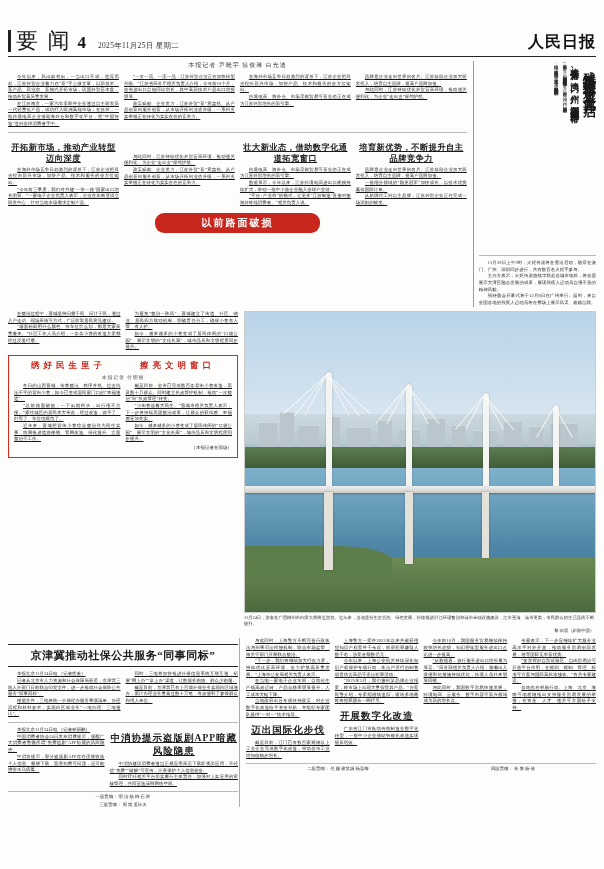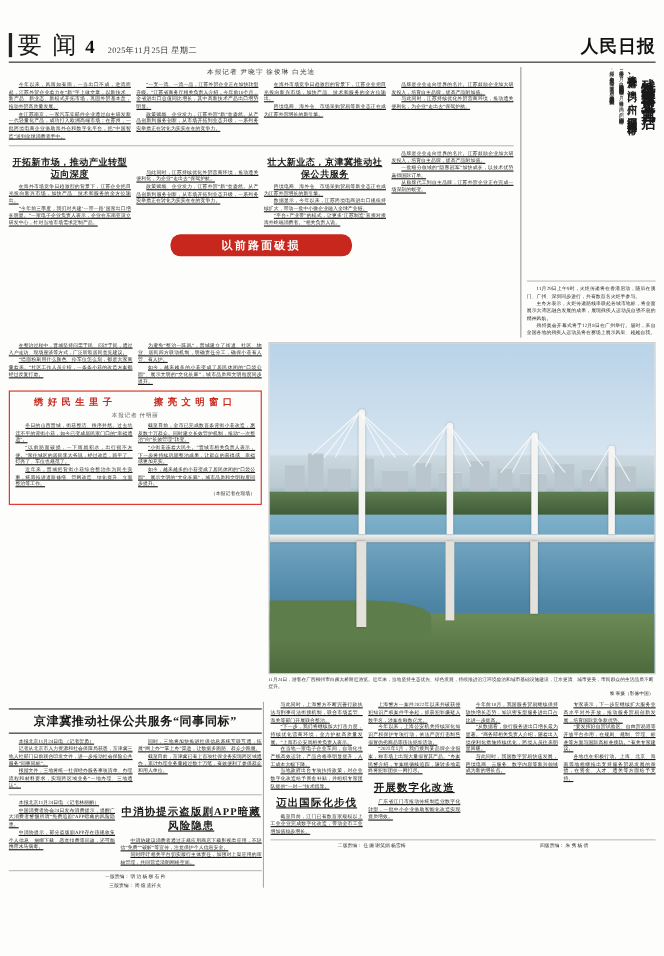--- a/index.html
+++ b/index.html
@@ -377,26 +377,27 @@
           <div class="sub-head">开拓新市场，推动产业转型迈向深度</div>
           <div class="txt ind">在海外市场竞争日趋激烈的背景下，江苏企业把目光投向新兴市场，加快产品、技术和服务的全方位输出。</div>
           <div class="txt ind">“今年前三季度，我们对共建‘一带一路’国家出口增长明显。”一家电子企业负责人表示，企业在东南亚设立研发中心，针对当地市场需求定制产品。</div>
         </div>
         <div class="col">
           <div class="sub-head" style="visibility:hidden">—</div>
           <div class="txt ind">与此同时，江苏持续优化外贸营商环境，推动通关便利化，为企业“走出去”保驾护航。</div>
           <div class="txt ind">政策赋能、企业发力，江苏外贸“新”意盎然。从产品创新到服务创新，从市场开拓到业态升级，一系列务实举措正在转化为实实在在的竞争力。</div>
         </div>
         <div class="col">
-          <div class="sub-head">壮大新业态，京津冀推动社保公共服务</div>
+          <div class="sub-head">壮大新业态，借助数字化通道拓宽窗口</div>
           <div class="txt ind">跨境电商、海外仓、市场采购贸易等新业态正在成为江苏外贸增长的新引擎。</div>
           <div class="txt ind">数据显示，今年以来，江苏跨境电商进出口规模持续扩大，带动一批中小微企业融入全球产业链。</div>
           <div class="txt ind">“平台+产业带”的模式，让更多‘江苏制造’直接对接海外终端消费者。”相关负责人说。</div>
         </div>
         <div class="col">
+          <div class="sub-head">培育新优势，不断提升自主品牌竞争力</div>
           <div class="txt ind">品牌是企业走向世界的名片。江苏鼓励企业加大研发投入，培育自主品牌，提高产品附加值。</div>
           <div class="txt ind">一批细分领域的“隐形冠军”加快成长，以技术优势赢得国际订单。</div>
           <div class="txt ind">从贴牌代工到自主品牌，江苏外贸企业正在完成一场深刻的蜕变。</div>
         </div>
       </div>
 
       <div class="banner">以前路面破损</div>
     </div>
 
     <div class="top-right">

